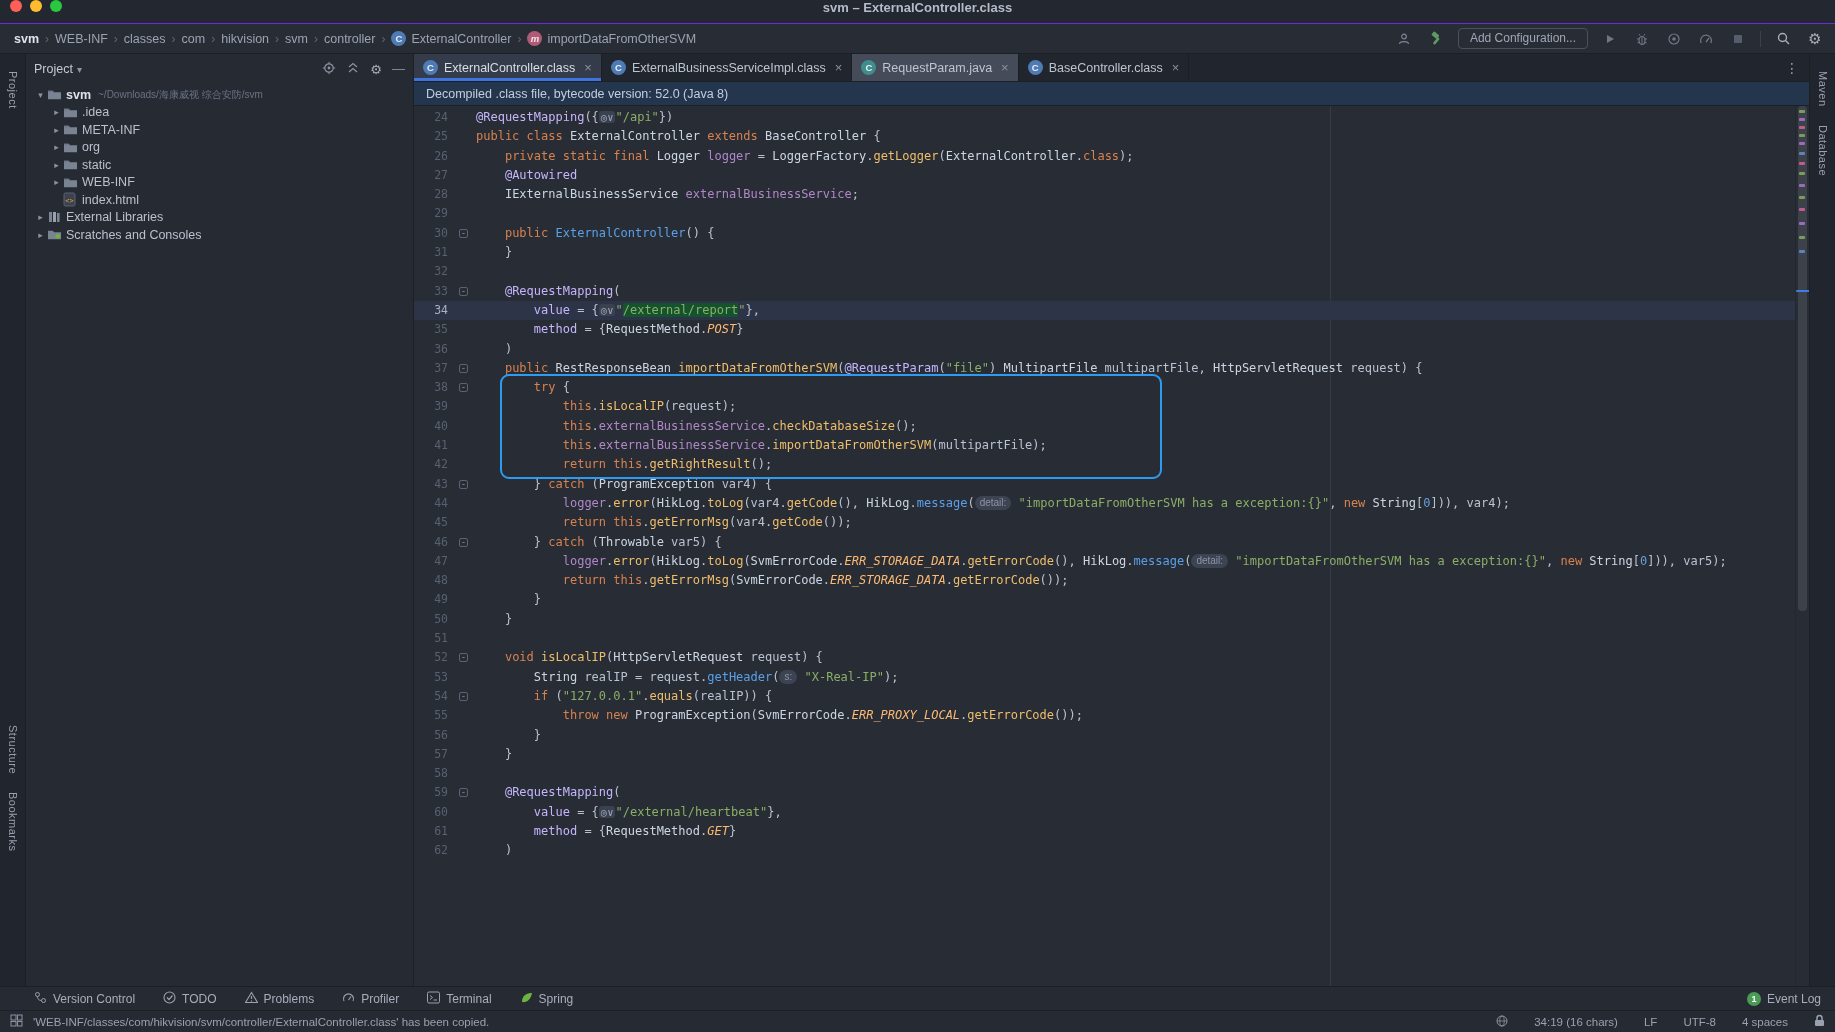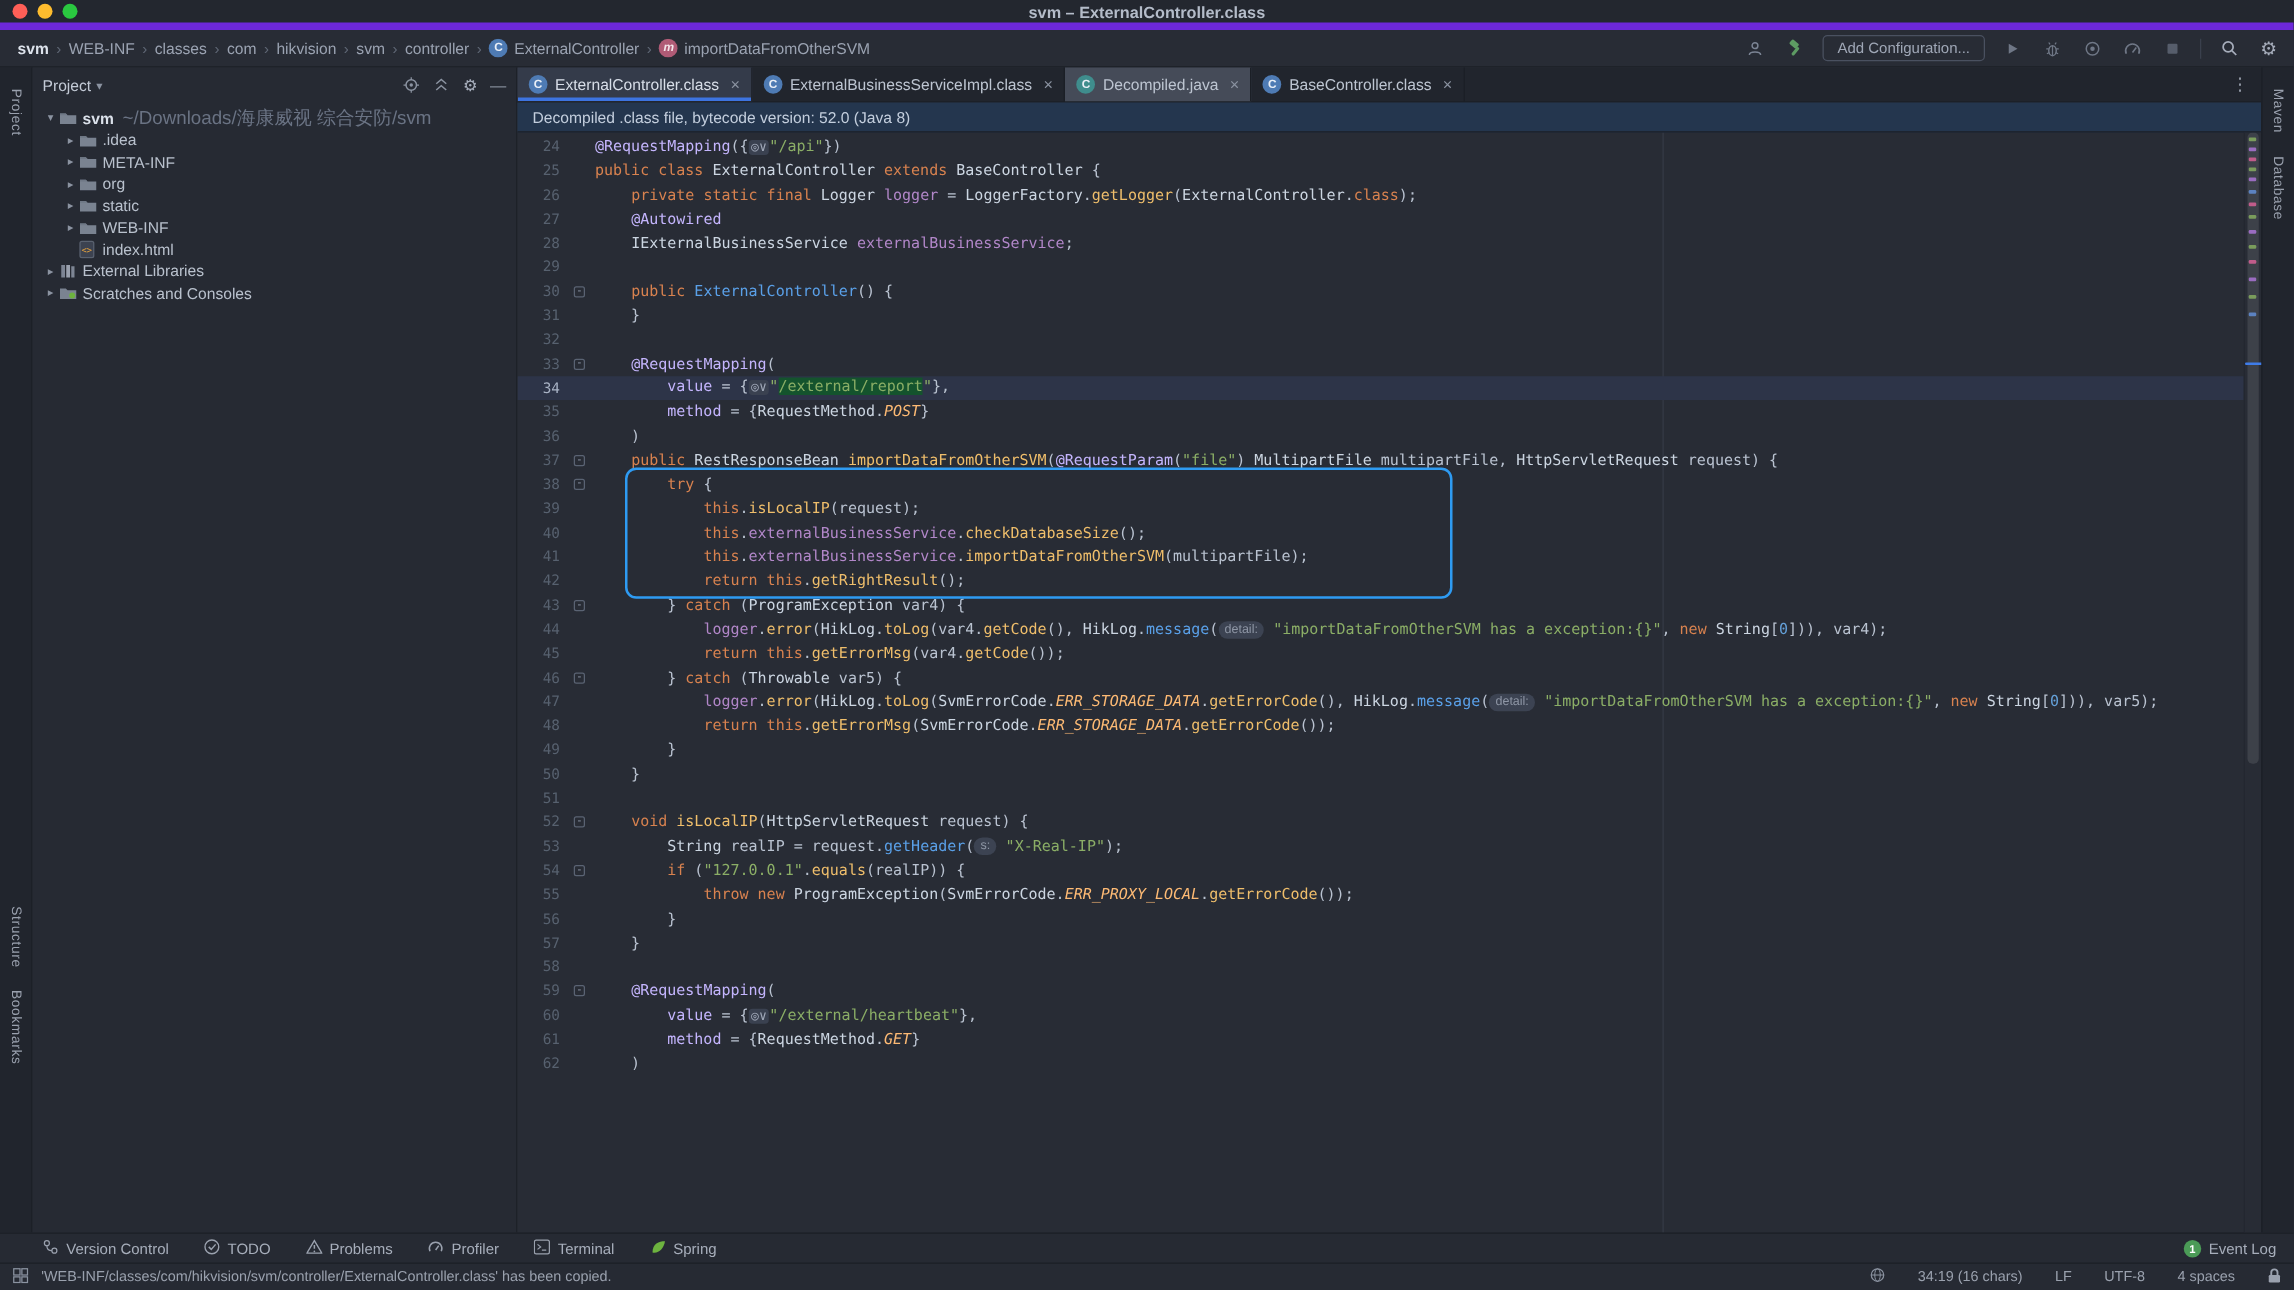--- a/index.html
+++ b/index.html
@@ -1,21 +1,21 @@
 <!DOCTYPE html>
 <html><head>
 <meta charset="utf-8">
 <style>
   *{margin:0;padding:0;box-sizing:border-box;}
   html,body{width:1835px;height:1032px;overflow:hidden;background:#282c35;
     font-family:"Liberation Sans","DejaVu Sans",sans-serif;}
   .app{position:relative;width:1835px;height:1032px;display:flex;flex-direction:column;background:#282c35;color:#bcc5d3;}
 
   
-  .titlebar{flex:0 0 24px;background:#23272f;display:flex;align-items:center;position:relative;border-bottom:6px solid #6d28d9;}
+  .titlebar{flex:0 0 24px;background:#23272f;display:flex;align-items:flex-start;position:relative;border-bottom:1px solid #6d28d9;}
   .traffic{display:flex;gap:8px;padding-left:10px;z-index:2;}
   .tl{width:12px;height:12px;border-radius:50%;}
   .tl.red{background:#ff5f57;} .tl.yellow{background:#febc2e;} .tl.green{background:#2ac840;}
   .title{position:absolute;left:0;right:0;text-align:center;font-size:13px;font-weight:bold;color:#b4bcc9;}
 
   
   .navbar{flex:0 0 30px;background:#282c35;display:flex;align-items:center;justify-content:space-between;padding:0 10px 0 14px;border-bottom:1px solid #1b1f26;}
   .breadcrumbs{display:flex;align-items:center;gap:3px;font-size:12.5px;color:#9ba3b2;white-space:nowrap;overflow:hidden;}
   .bc-sep{color:#5f6775;margin:0 3px;font-size:12px;}
   .bc-item{display:inline-flex;align-items:center;gap:5px;}
@@ -40,21 +40,21 @@
   .project-header{flex:0 0 30px;display:flex;align-items:center;padding:0 8px;color:#c3cad6;gap:4px;}
   .ph-caret{color:#8b93a1;font-size:10px;}
   .ph-icons{margin-left:auto;display:flex;align-items:center;gap:10px;color:#8b93a1;}
   .ph-icons .minus{font-size:13px;line-height:10px;color:#8b93a1;}
   .tree{flex:1;overflow:hidden;padding-top:2px;color:#b9c1cd;}
   .tree-row{display:flex;align-items:center;height:17.5px;white-space:nowrap;}
   .tree-row .chev{width:13px;text-align:center;color:#8b93a1;font-size:9px;flex:0 0 13px;}
   .tree-row .ticon{width:17px;flex:0 0 17px;display:inline-flex;align-items:center;}
   .tree-row .tlabel{margin-left:2px;}
   .tree-row.bold .tlabel{color:#dbe1ea;font-weight:bold;}
-  .tree-row .tsub{color:#68718200;color:#6a7384;margin-left:7px;font-size:15px;}
+  .tree-row .tsub{color:#68718200;color:#6a7384;margin-left:7px;font-size:10px;}
 
   
   .editor{flex:1;display:flex;flex-direction:column;min-width:0;background:#282c35;}
   .tabbar{flex:0 0 28px;background:#21252d;display:flex;align-items:stretch;border-bottom:1px solid #1b1f26;}
   .tab{display:flex;align-items:center;gap:6px;padding:0 9px;font-size:12.5px;color:#bdc5d1;border-right:1px solid #1b1f26;}
   .tab.active{background:#343b4a;color:#d8dee8;box-shadow:inset 0 -3px 0 #3d74e0;}
   .tab.light{background:#454b58;}
   .tab .close{color:#8b93a1;font-size:13px;margin-left:3px;}
   .tab-spacer{flex:1;}
   .kebab{display:flex;align-items:center;padding:0 10px;color:#9aa1ae;font-size:14px;}
@@ -364,21 +364,21 @@
             <span>ExternalController.class</span>
             <span class="close">×</span>
           </div>
           <div class="tab">
             <span class="icn icn-class">C</span>
             <span>ExternalBusinessServiceImpl.class</span>
             <span class="close">×</span>
           </div>
           <div class="tab light">
             <span class="icn icn-class java">C</span>
-            <span>Decompiled.java</span>
+            <span>RequestParam.java</span>
             <span class="close">×</span>
           </div>
           <div class="tab">
             <span class="icn icn-class">C</span>
             <span>BaseController.class</span>
             <span class="close">×</span>
           </div>
           <div class="tab-spacer"></div>
           <div class="kebab">⋮</div>
         </div>

